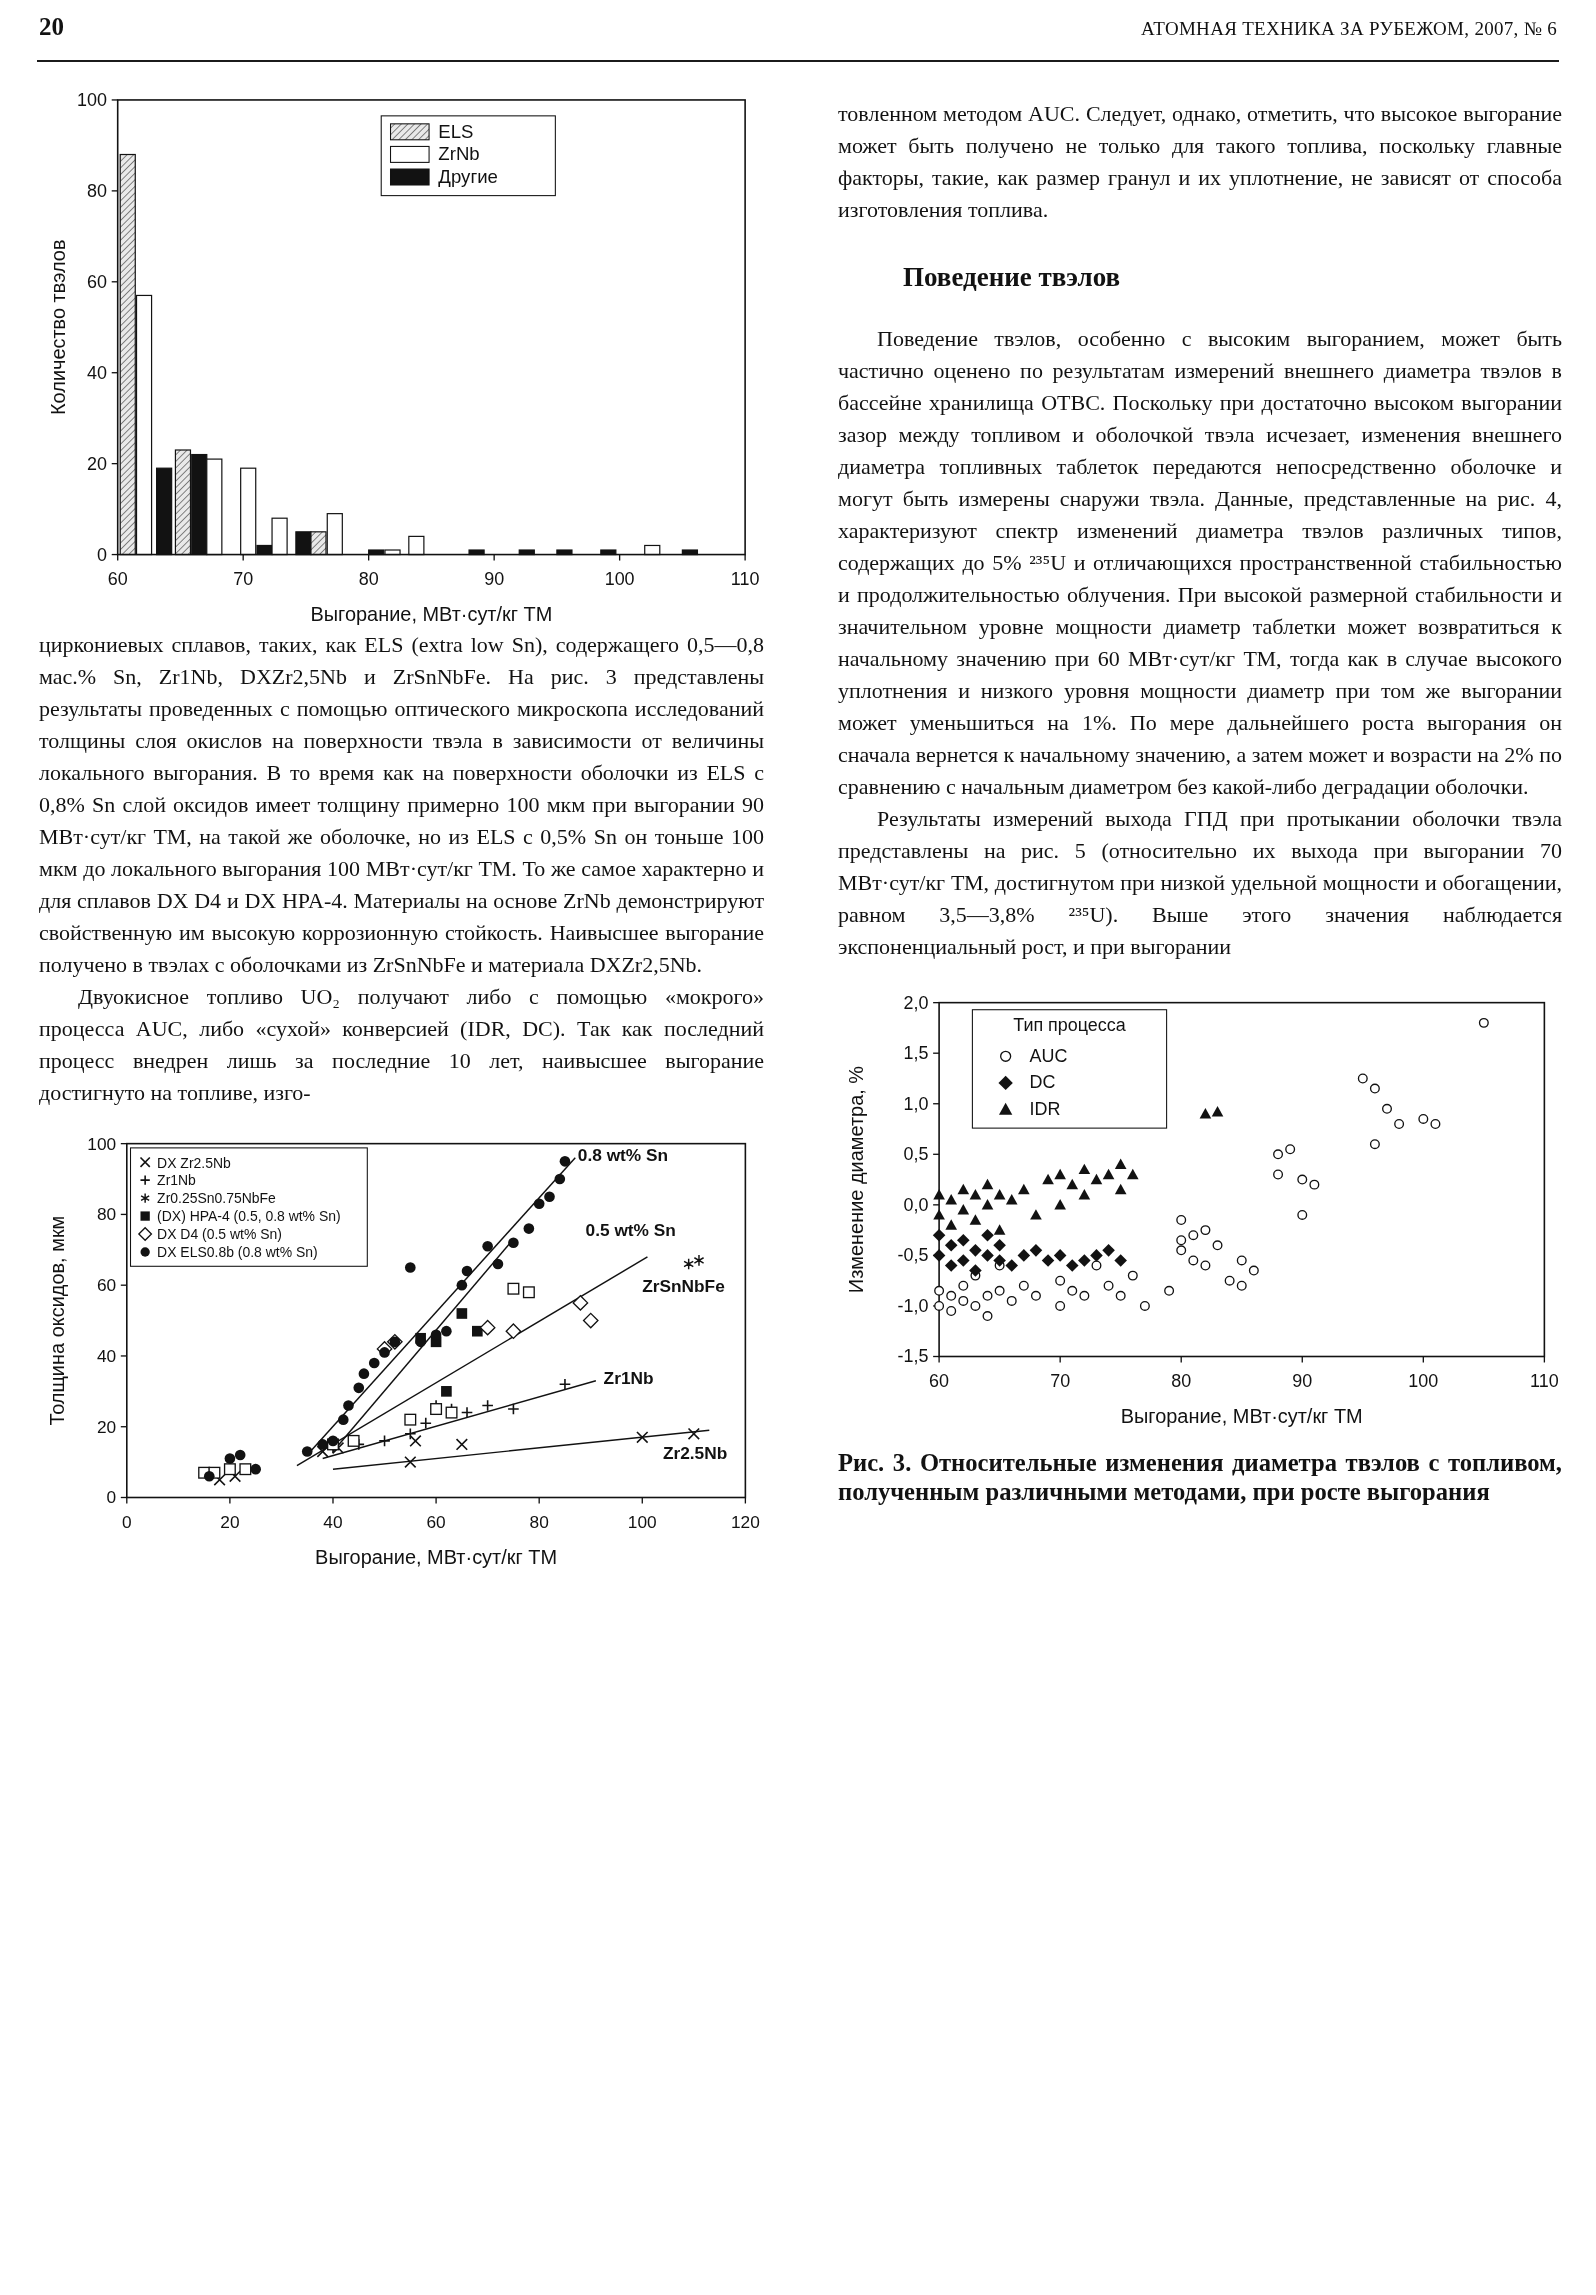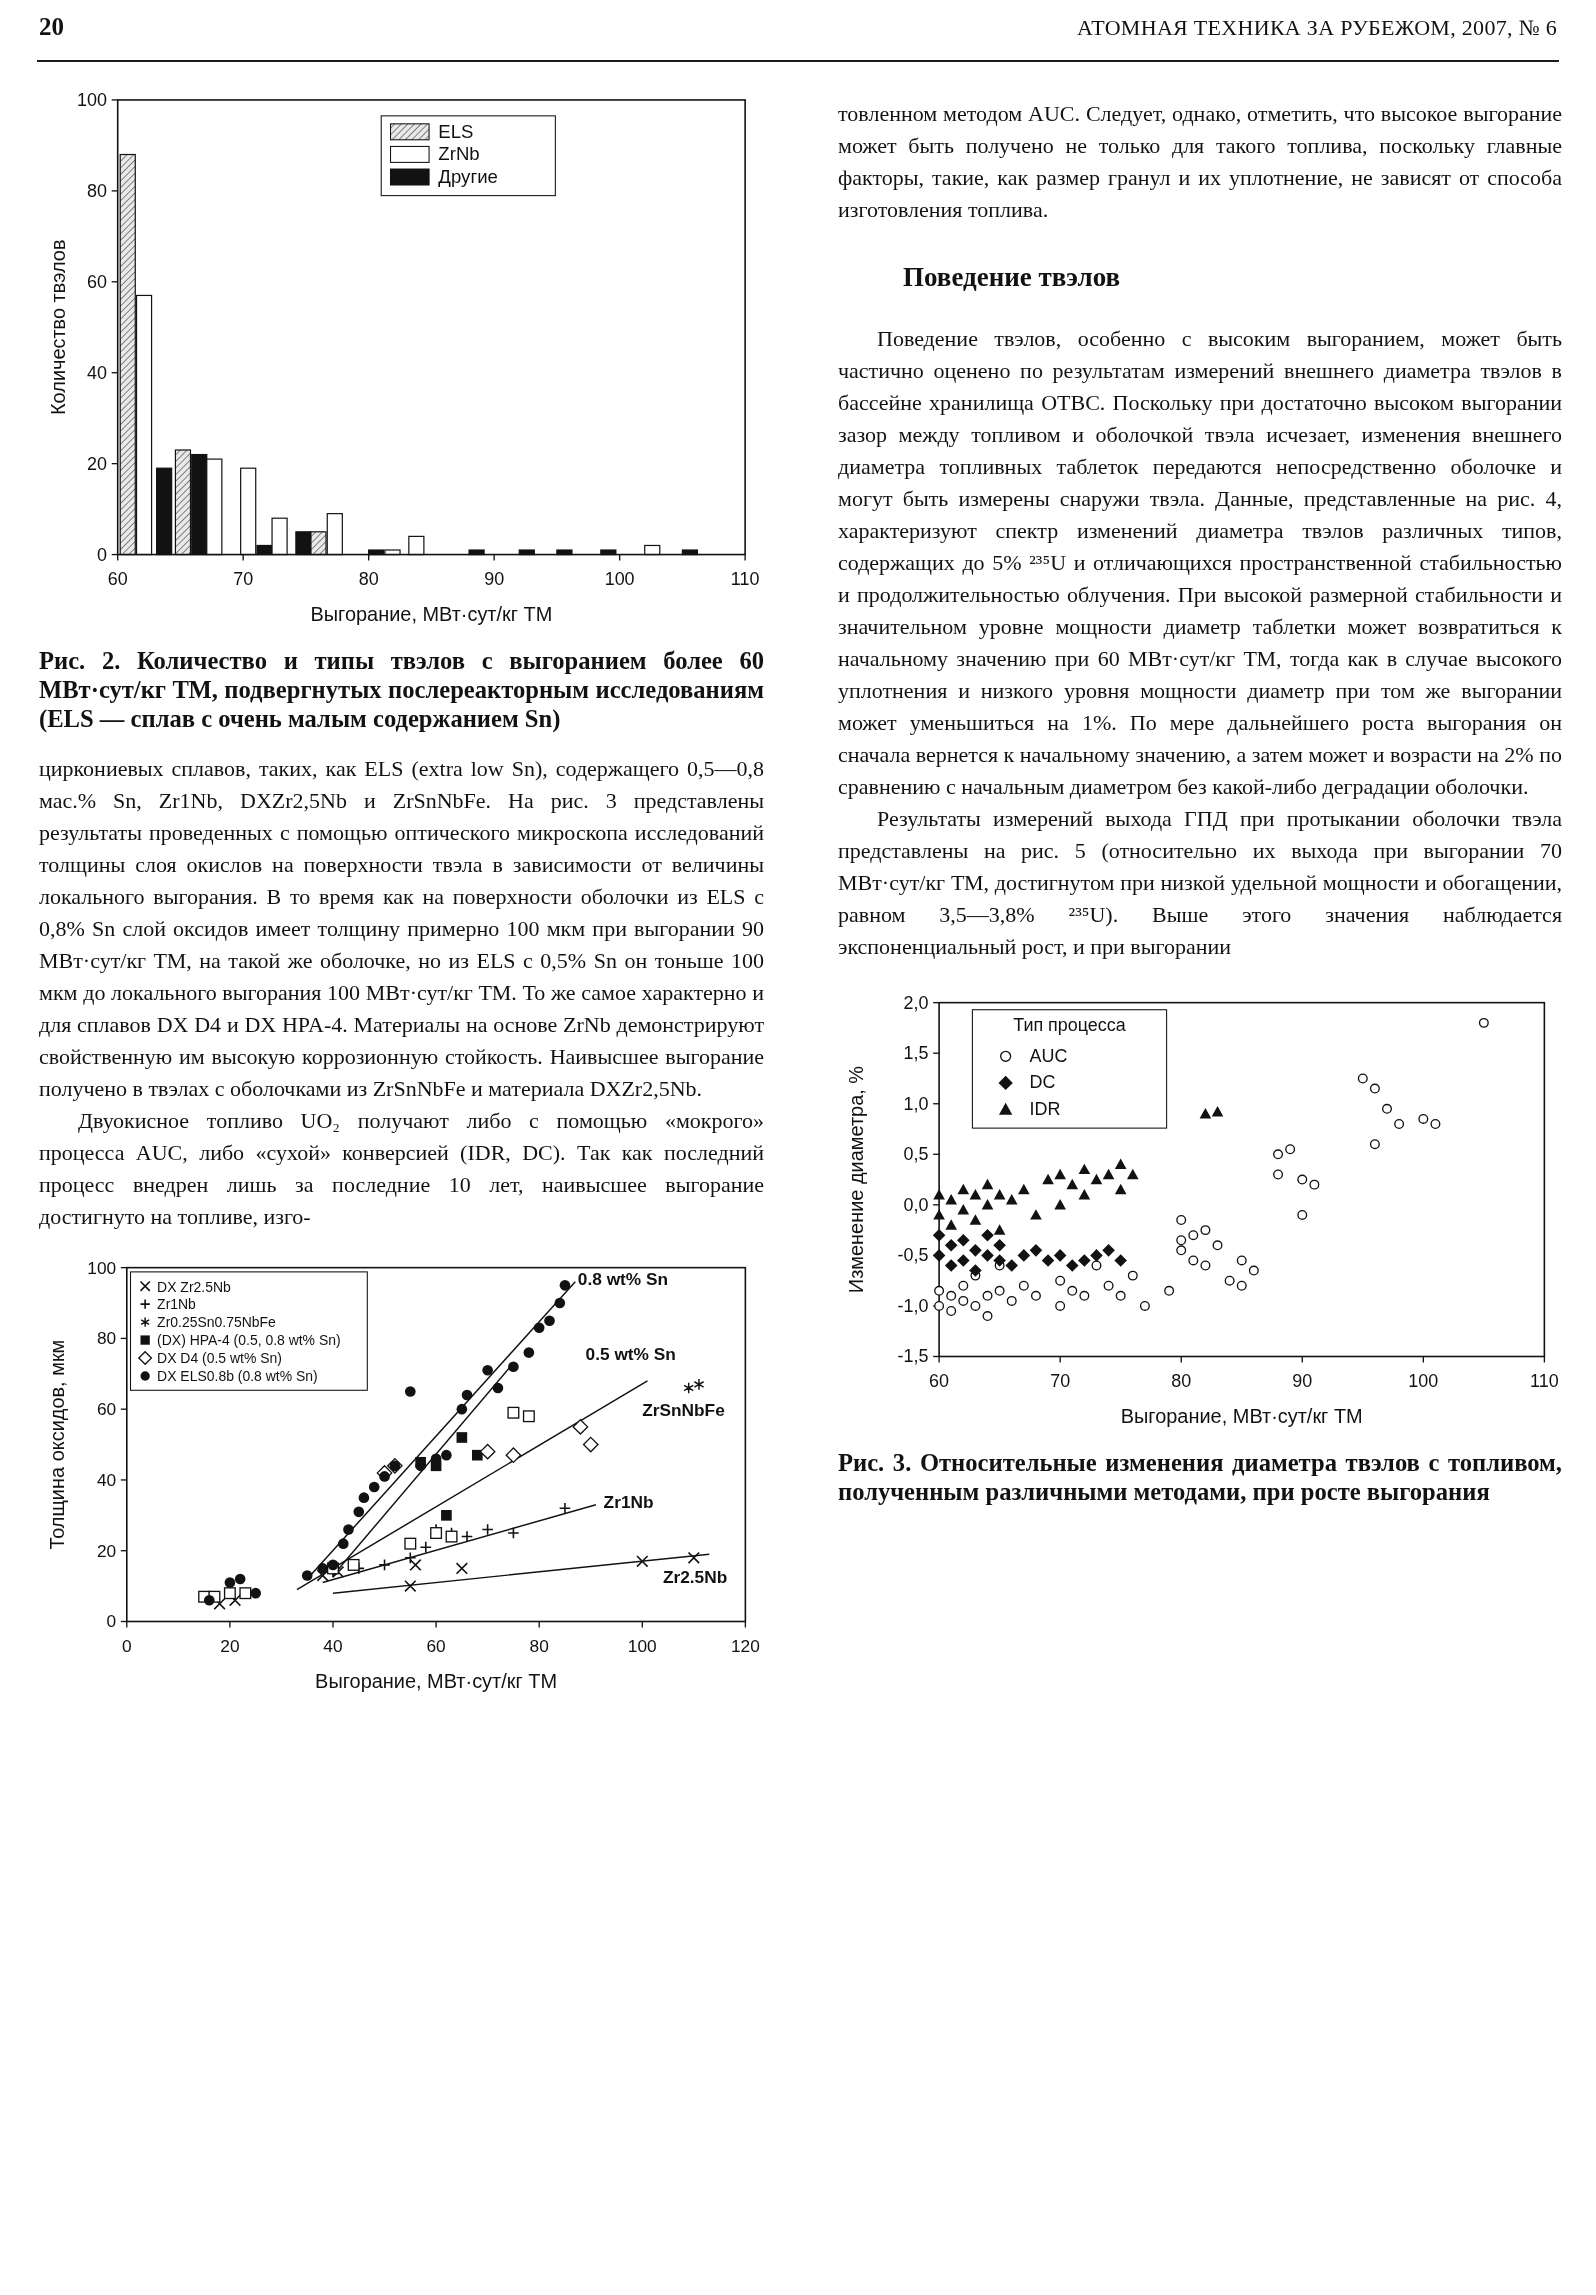--- a/index.html
+++ b/index.html
@@ -2,21 +2,21 @@
 <html style="font-size:10.6px"><head>
 <meta charset="utf-8">
 <style>
   *{margin:0;padding:0;box-sizing:border-box}
   html,body{background:#ffffff}
   body{position:relative;width:1596px;height:2295px;overflow:hidden;
        font-family:"Liberation Serif",serif;color:#121212}
   .header{position:absolute;top:13.3px;left:39px;right:39px;display:flex;
           justify-content:space-between;align-items:baseline}
   .page-num{font-size:25px;font-weight:bold}
-  .journal{font-size:22px;letter-spacing:0.3px}
+  .journal{font-size:19px;letter-spacing:0.3px}
   .rule{position:absolute;top:60px;left:37px;right:37px;height:2px;background:#1b1b1b}
   .col{position:absolute;text-align:justify}
   .col-left{left:39px;top:84px;width:725px}
   .col-right{left:838px;top:98px;width:724px}
   p.body{font-size:22px;line-height:32px;text-indent:39px}
   p.noindent{text-indent:0}
   p.caption{font-size:24.6px;line-height:29px;font-weight:bold;text-align:justify;
             margin:17.3px 0 20px}
   h3.sub{font-size:27px;font-weight:bold;margin:36px 0 30px 65px}
   svg.chart{display:block}
@@ -89,21 +89,20 @@
       <rect x="967.6" y="701.16" width="22.656" height="6.840000000000032" fill="#121212" stroke="#121212" stroke-width="1.8"></rect>
       <rect x="118" y="24" width="944" height="684" fill="none" stroke="#121212" stroke-width="2.4"></rect>
       <rect x="514.48" y="47.94" width="262" height="120" fill="#fff" stroke="#121212" stroke-width="1.6"></rect>
       <rect x="528.48" y="59.94" width="58" height="24" fill="url(#hatch-els)" stroke="#121212" stroke-width="1.6"></rect>
       <text x="600.48" y="80.94" fill="#121212" font-family="&quot;Liberation Sans&quot;,sans-serif" font-size="28">ELS</text>
       <rect x="528.48" y="93.94" width="58" height="24" fill="#fff" stroke="#121212" stroke-width="1.6"></rect>
       <text x="600.48" y="114.94" fill="#121212" font-family="&quot;Liberation Sans&quot;,sans-serif" font-size="28">ZrNb</text>
       <rect x="528.48" y="127.94" width="58" height="24" fill="#121212" stroke="#121212" stroke-width="1.6"></rect>
       <text x="600.48" y="148.94" fill="#121212" font-family="&quot;Liberation Sans&quot;,sans-serif" font-size="28">Другие</text>
     </svg>
-  <p class="caption">Рис. 2. Количество и типы твэлов с выгоранием более 60 МВт·сут/кг ТМ, подвергнутых послереакторным исследованиям (ELS — сплав с очень малым содержанием Sn)</p>
   <p class="body noindent">циркониевых сплавов, таких, как ELS (extra low Sn), содержащего 0,5—0,8 мас.% Sn, Zr1Nb, DXZr2,5Nb и ZrSnNbFe. На рис. 3 представлены результаты проведенных с помощью оптического микроскопа исследований толщины слоя окислов на поверхности твэла в зависимости от величины локального выгорания. В то время как на поверхности оболочки из ELS с 0,8% Sn слой оксидов имеет толщину примерно 100 мкм при выгорании 90 МВт·сут/кг ТМ, на такой же оболочке, но из ELS с 0,5% Sn он тоньше 100 мкм до локального выгорания 100 МВт·сут/кг ТМ. То же самое характерно и для сплавов DX D4 и DX HPA-4. Материалы на основе ZrNb демонстрируют свойственную им высокую коррозионную стойкость. Наивысшее выгорание получено в твэлах с оболочками из ZrSnNbFe и материала DXZr2,5Nb.</p>
   <p class="body">Двуокисное топливо UO₂ получают либо с помощью «мокрого» процесса AUC, либо «сухой» конверсией (IDR, DC). Так как последний процесс внедрен лишь за последние 10 лет, наивысшее выгорание достигнуто на топливе, изго-</p>
   <svg id="fig3" class="chart" width="725" height="439" viewBox="0 0 1090 660">
       <line x1="132" y1="548" x2="132" y2="557" stroke="#121212" stroke-width="2"></line>
       <text x="132" y="594" fill="#121212" font-family="&quot;Liberation Sans&quot;,sans-serif" text-anchor="middle" font-size="26">0</text>
       <line x1="287" y1="548" x2="287" y2="557" stroke="#121212" stroke-width="2"></line>
       <text x="287" y="594" fill="#121212" font-family="&quot;Liberation Sans&quot;,sans-serif" text-anchor="middle" font-size="26">20</text>
       <line x1="442" y1="548" x2="442" y2="557" stroke="#121212" stroke-width="2"></line>
       <text x="442" y="594" fill="#121212" font-family="&quot;Liberation Sans&quot;,sans-serif" text-anchor="middle" font-size="26">40</text>
       <line x1="597" y1="548" x2="597" y2="557" stroke="#121212" stroke-width="2"></line>

